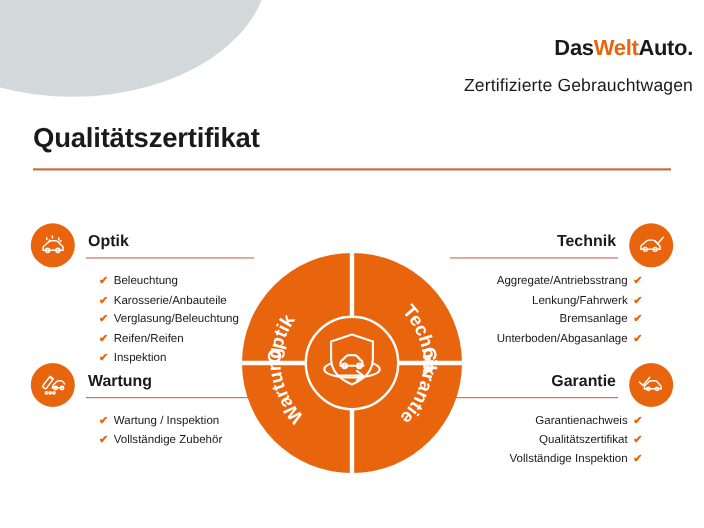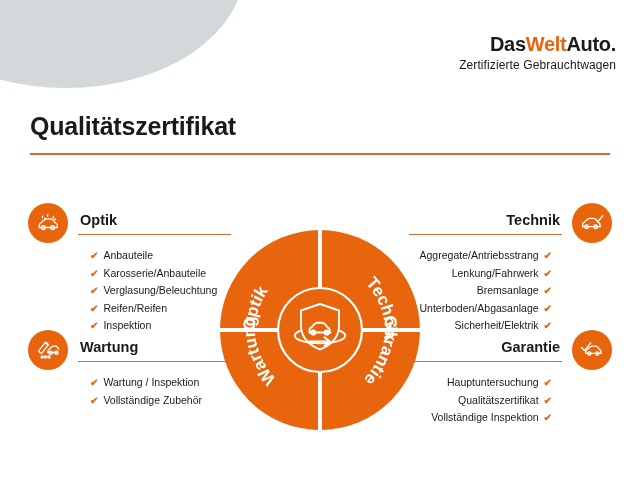--- a/index.html
+++ b/index.html
@@ -28,36 +28,36 @@
     top: -150px;
     width: 356px;
     height: 238px;
     background: #d3d8da;
     border-radius: 50%;
   }
 
   
   .logo {
     position: absolute;
-    right: 24px;
+    right: 10px;
     top: 34px;
     text-align: right;
     line-height: 1;
   }
   .logo-main {
     font-size: 20px;
     font-weight: bold;
     letter-spacing: -0.3px;
     color: #1a1a1a;
     white-space: nowrap;
   }
   .logo-main .hl { color: #e8650d; }
   .logo-sub {
-    margin-top: 5px;
-    font-size: 12px;
+    margin-top: 17px;
+    font-size: 16px;
     color: #1a1a1a;
     white-space: nowrap;
     letter-spacing: 0.1px;
   }
 
   
   .page-title {
     position: absolute;
     left: 30px;
     top: 112px;
@@ -129,21 +129,21 @@
     margin: 0;
     padding: 0;
     font-size: 10.5px;
     color: #1a1a1a;
   }
   .sec-list li {
     line-height: 16.5px;
     white-space: nowrap;
   }
   .sec-left .sec-list  { margin-left: 62px; text-align: left; }
-  .sec-right .sec-list { margin-right: 60px; text-align: right; }
+  .sec-right .sec-list { margin-right: 28px; text-align: right; }
 
   .chk {
     color: #e8650d;
     font-weight: bold;
     font-size: 10px;
   }
   .sec-left .chk  { margin-right: 5px; }
   .sec-right .chk { margin-left: 5px; }
 
   
@@ -187,21 +187,21 @@
             <circle cx="8.3" cy="17.6" r="1.9"></circle>
             <circle cx="17.6" cy="17.6" r="1.9"></circle>
             <path d="M7.5 6.2v1.6M12.6 4.6v1.7M18.4 6.4v1.5M9.8 8.2l.8.9M20.6 8.6l-.9.9"></path>
           </g>
         </svg>
       </div>
       <div class="sec-title">Optik</div>
       <div class="sec-rule"></div>
     </div>
     <ul class="sec-list">
-      <li><span class="chk">✔</span><span>Anbauteile</span></li>
+      <li><span class="chk">✔</span><span>Beleuchtung</span></li>
       <li><span class="chk">✔</span><span>Karosserie/Anbauteile</span></li>
       <li><span class="chk">✔</span><span>Verglasung/Beleuchtung</span></li>
       <li><span class="chk">✔</span><span>Reifen/Reifen</span></li>
       <li><span class="chk">✔</span><span>Inspektion</span></li>
     </ul>
   </div>
 
   <div class="section sec-left sec-wartung">
     <div class="sec-head">
       <div class="sec-badge">
@@ -242,42 +242,41 @@
         </svg>
       </div>
       <div class="sec-title">Technik</div>
       <div class="sec-rule"></div>
     </div>
     <ul class="sec-list">
       <li><span>Aggregate/Antriebsstrang</span><span class="chk">✔</span></li>
       <li><span>Lenkung/Fahrwerk</span><span class="chk">✔</span></li>
       <li><span>Bremsanlage</span><span class="chk">✔</span></li>
       <li><span>Unterboden/Abgasanlage</span><span class="chk">✔</span></li>
-      <li><span>Sicherheit/Elektrik</span><span class="chk">✔</span></li>
     </ul>
   </div>
 
   <div class="section sec-right sec-garantie">
     <div class="sec-head">
       <div class="sec-badge">
         <svg width="26" height="26" viewBox="0 0 26 26" aria-hidden="true">
           <g fill="none" stroke="#ffffff" stroke-width="1.3" stroke-linecap="round" stroke-linejoin="round">
             <path d="M6.6 16.4h15.6"></path>
             <path d="M7 16.4c-.5-2 .1-3.5 1.3-3.9l2.7-2.5c.7-.6 1.6-.9 2.4-.9h2.8c.9 0 1.8.4 2.4 1.1l2 2.4c1.2.4 1.7 1.8 1.3 3.8"></path>
             <circle cx="10.4" cy="16.5" r="1.6"></circle>
             <circle cx="18.3" cy="16.5" r="1.6"></circle>
             <path d="M2.3 10.2l3.1 3.3 6.4-7.6"></path>
           </g>
         </svg>
       </div>
       <div class="sec-title">Garantie</div>
       <div class="sec-rule"></div>
     </div>
     <ul class="sec-list">
-      <li><span>Hauptuntersuchung</span><span class="chk">✔</span></li>
+      <li><span>Garantienachweis</span><span class="chk">✔</span></li>
       <li><span>Qualitätszertifikat</span><span class="chk">✔</span></li>
       <li><span>Vollständige Inspektion</span><span class="chk">✔</span></li>
     </ul>
   </div>
 
   <div class="donut">
     <svg width="206" height="206" viewBox="0 0 206 206" aria-hidden="true">
       <defs>
 
         <path id="arcOptik" d="M 43.5 133.5 A 72 72 0 0 1 73.5 43.5"></path>

